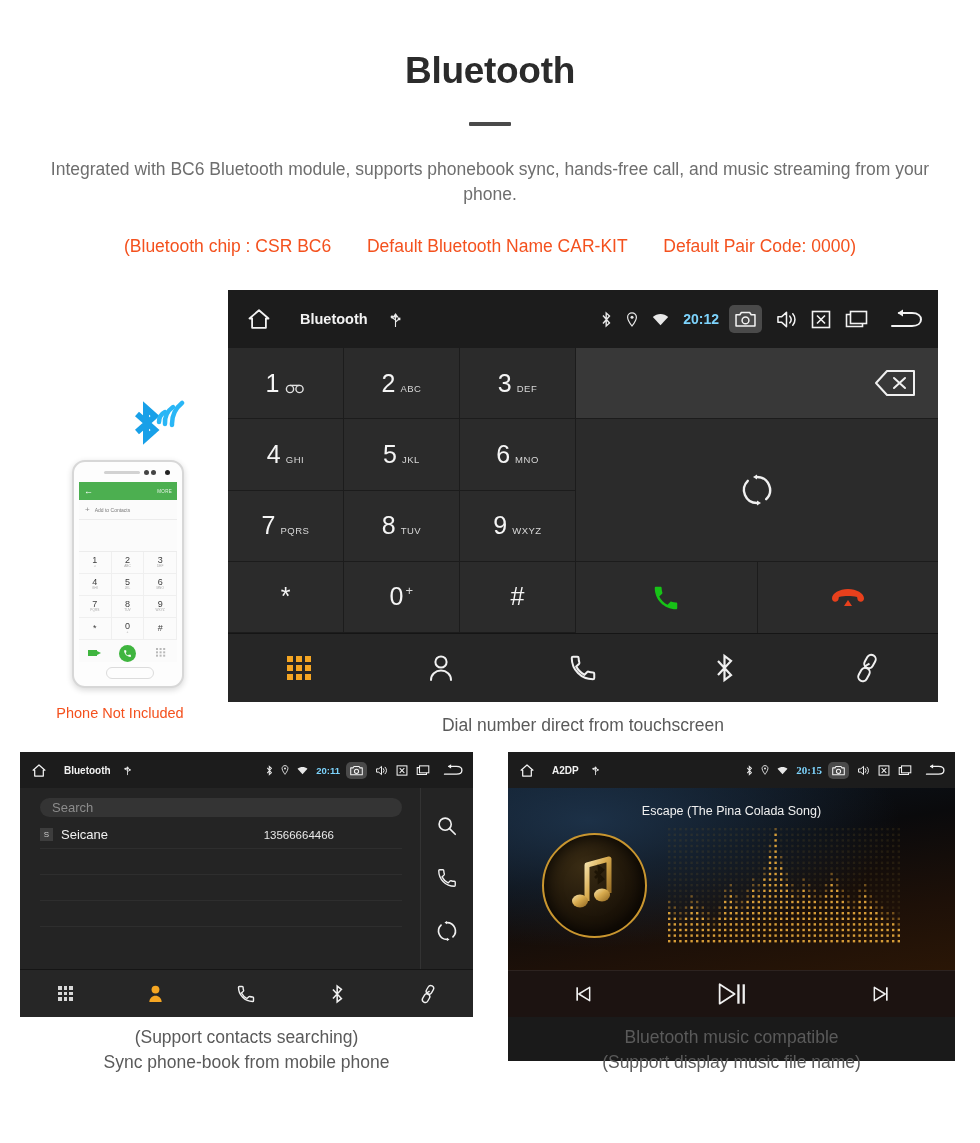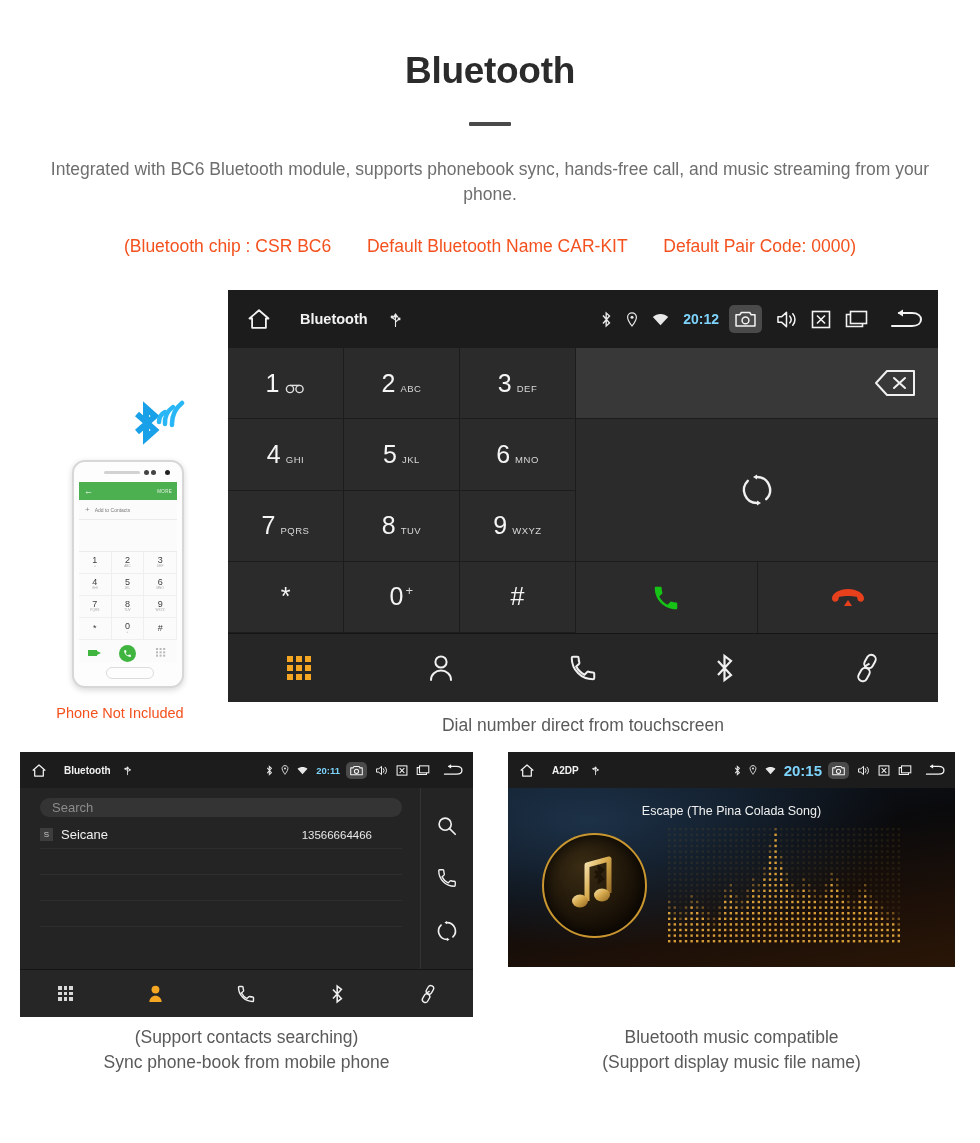--- a/index.html
+++ b/index.html
@@ -216,37 +216,37 @@
   .pb-row {
     display: flex; align-items: center; height: 28px;
     margin: 4px 18px 0 20px; border-bottom: 1px solid #2e2e2e;
   }
   .pb-avatar {
     width: 13px; height: 13px; background: #3d3d3d; color: #cfcfcf;
     font-size: 8px; display: flex; align-items: center; justify-content: center;
     margin-right: 8px; flex: none;
   }
   .pb-name { color: #f0f0f0; font-size: 13px; }
-  .pb-number { color: #e8e8e8; font-size: 11.5px; margin-left: auto; margin-right: 30px; }
+  .pb-number { color: #e8e8e8; font-size: 11.5px; margin-left: auto; margin-right: 68px; }
   .pb-empty { height: 26px; margin: 0 18px 0 20px; border-bottom: 1px solid #2e2e2e; }
   .pb-side {
     width: 53px; border-left: 1px solid #333;
     display: flex; flex-direction: column; align-items: center;
     justify-content: space-around; padding: 12px 0;
   }
   #phonebook .navbar { height: 48px; }
   #phonebook .dotgrid i { width: 3.5px; height: 3.5px; }
   #phonebook .dotgrid { gap: 2px; }
 
   
-  #music { left: 508px; top: 752px; width: 447px; height: 215px; }
+  #music { left: 508px; top: 752px; width: 447px; height: 309px; }
   #music .statusbar { height: 36px; padding: 0 9px 0 11px; }
   #music .sb-title { font-size: 10px; margin-left: 17px; }
   #music .sb-right > * { margin-left: 8px; }
-  #music .sb-time { font-size: 15px; }
+  #music .sb-time { font-size: 11px; font-family: Liberation Serif, serif; }
   #music .sb-cam-hl { padding: 3px 4px; margin-left: 6px; }
 
   .mu-body {
     height: 182px; position: relative;
     background:
       radial-gradient(ellipse at 18% 18%, rgba(30,52,76,0.9) 0%, rgba(0,0,0,0) 60%),
       linear-gradient(170deg, #0d1722 0%, #0a0a0c 38%, #1d1008 72%, #2a1606 100%);
     overflow: hidden;
   }
   .mu-track {

